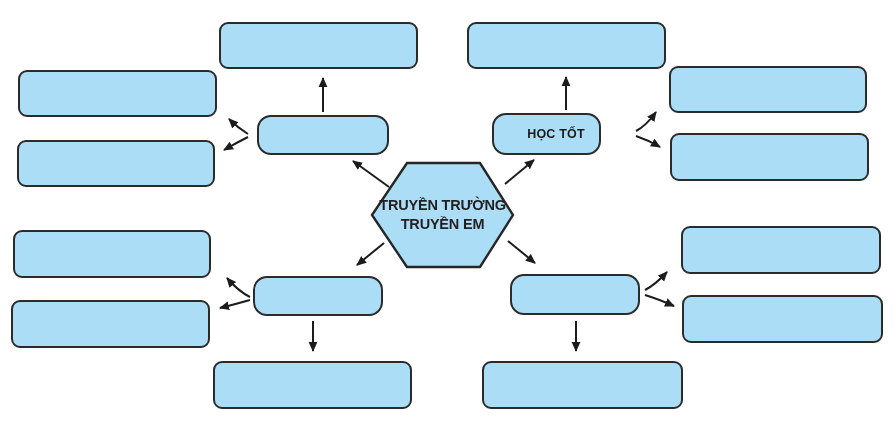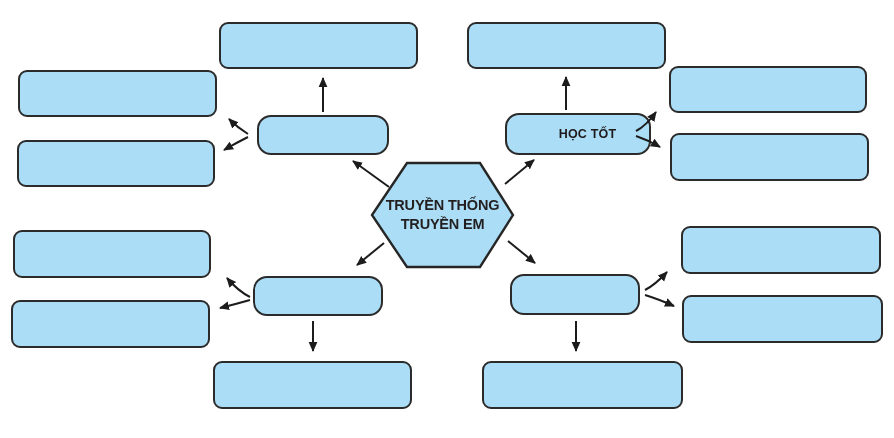--- a/index.html
+++ b/index.html
@@ -65,21 +65,21 @@
   <div class="node" style="left:13px;  top:230px; width:198px; height:48px;"></div>
   <div class="node" style="left:11px;  top:300px; width:199px; height:48px;"></div>
   <div class="node" style="left:213px; top:361px; width:199px; height:48px;"></div>
 
   <div class="node" style="left:681px; top:226px; width:200px; height:48px;"></div>
   <div class="node" style="left:682px; top:295px; width:201px; height:48px;"></div>
   <div class="node" style="left:482px; top:361px; width:201px; height:48px;"></div>
 
   <div class="node hub" style="left:257px; top:115px; width:132px; height:40px;"></div>
 
-  <div class="node hub" style="left:505px; top:113px; width:146px; height:42px;padding-left:19px;">HỌC TỐT</div>
+  <div class="node hub" style="left:492px; top:113px; width:109px; height:42px;padding-left:19px;">HỌC TỐT</div>
 
   <div class="node hub" style="left:253px; top:276px; width:130px; height:40px;"></div>
 
   <div class="node hub" style="left:510px; top:274px; width:130px; height:41px;"></div>
 
   <svg id="connectors" width="894" height="438" viewBox="0 0 894 438">
     <defs>
       <marker id="ah" markerUnits="userSpaceOnUse" markerWidth="12" markerHeight="12" refX="9" refY="5" orient="auto">
         <path d="M0,0.6 L10,5 L0,9.4 Z" fill="#1c1c1c"></path>
       </marker>
@@ -105,17 +105,17 @@
       <path d="M313 321 L313 351" marker-end="url(#ah)"></path>
 
       <path d="M508 241 L535 263" marker-end="url(#ah)"></path>
       <path d="M645 290 Q655 285 667 272" marker-end="url(#ah)"></path>
       <path d="M645 295 Q658 299 674 306" marker-end="url(#ah)"></path>
       <path d="M576 321 L576 351" marker-end="url(#ah)"></path>
     </g>
   </svg>
 
   <div id="hex-label">
-    <span>TRUYỀN THỐNG</span>
+    <span>TRUYỀN TRƯỜNG</span>
     <span>TRUYỀN EM</span>
   </div>
 
 </div>
 
 </body></html>

